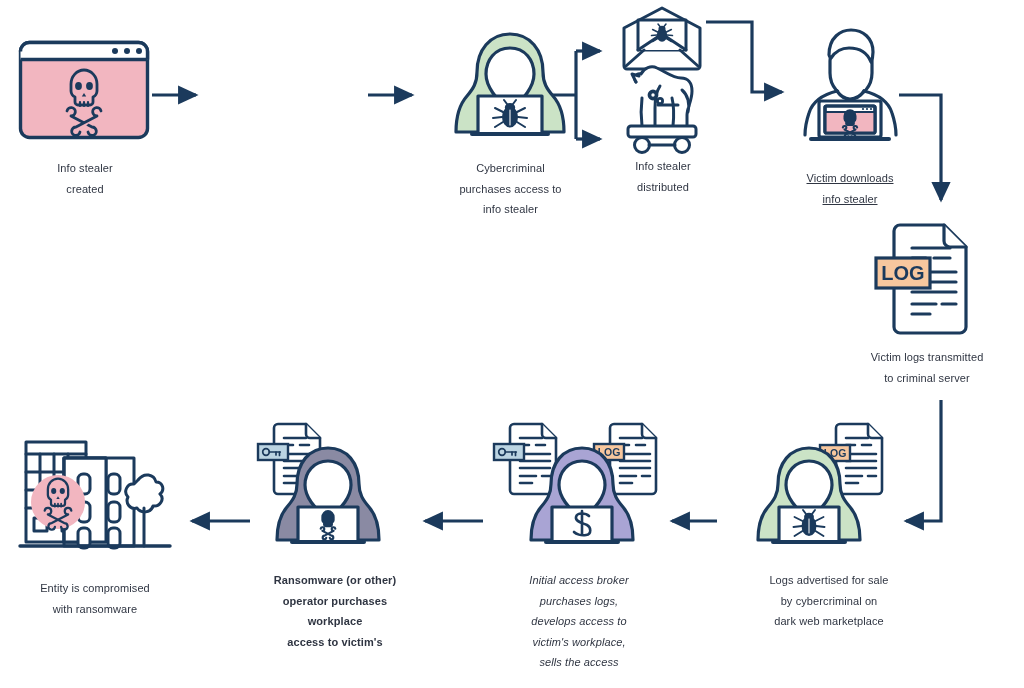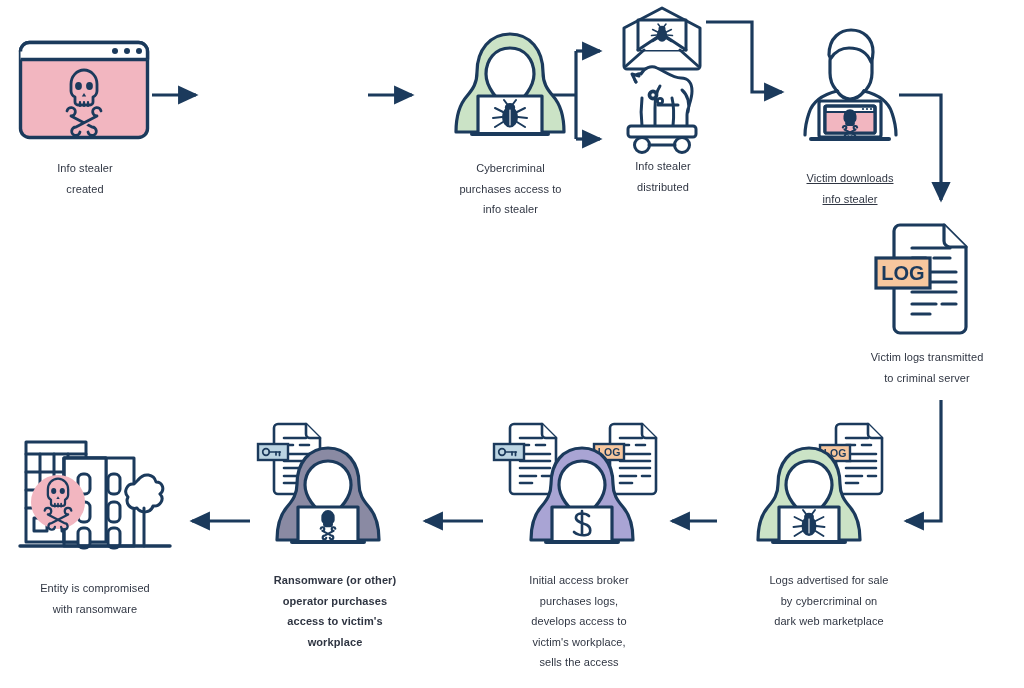--- a/index.html
+++ b/index.html
@@ -272,21 +272,21 @@
         <path d="M90,28 C71,28 59,43 59,64 C59,74 55,80 49,87 C42,95 39,107 39,120 h102 c0,-13 -3,-25 -10,-33 c-6,-7 -10,-13 -10,-23 C121,43 109,28 90,28 z" fill="#A9A4D4"></path>
         <path d="M90,41 C76,41 67,52 67,65 c0,11 9,24 23,33 c14,-9 23,-22 23,-33 C113,52 104,41 90,41 z" fill="#FFFFFF"></path>
         <rect x="60" y="87" width="60" height="35" fill="#FFFFFF"></rect>
         <path d="M54,122 h72" stroke-width="4"></path>
       </g>
       <g transform="translate(90,104)" stroke="#1B3A5C" stroke-width="2.6" fill="none" stroke-linecap="round" stroke-linejoin="round">
         <path d="M7,-8 c-3,-3 -12,-4 -13,1 c-1,5 7,6 11,8 c4,2 5,9 -1,10 c-5,1 -10,-1 -12,-3"></path>
         <path d="M0,-13 v23"></path>
       </g>
     </svg>
-    <div class="label" style="left:-8px;top:150px;width:190px;">
+    <div class="label" style="left:-8px;top:150px;width:190px;font-style:italic;">
       <div>Initial access broker</div>
       <div>purchases logs,</div>
       <div>develops access to</div>
       <div>victim's workplace,</div>
       <div>sells the access</div>
     </div>
   </div>
 
   <div class="node" style="left:258px;top:420px;">
     <svg width="150" height="140" viewBox="0 0 150 140">
@@ -314,22 +314,22 @@
       </g>
       <g transform="translate(70,104) scale(0.43)" stroke="#1B3A5C" stroke-width="5" fill="#1B3A5C" stroke-linecap="round" stroke-linejoin="round">
         <path d="M-13,-16 a13,14 0 0 1 26,0 v7 a7,7 0 0 1 -4,6 l0,5 a3,3 0 0 1 -3,3 h-12 a3,3 0 0 1 -3,-3 l0,-5 a7,7 0 0 1 -4,-6 z"></path>
         <path d="M-17,11 a4.2,4.2 0 1 1 4,5 l21,11 a4.2,4.2 0 1 1 -4,5" fill="none"></path>
         <path d="M17,11 a4.2,4.2 0 1 0 -4,5 l-21,11 a4.2,4.2 0 1 0 4,5" fill="none"></path>
       </g>
     </svg>
     <div class="label" style="left:-28px;top:150px;width:210px;font-weight:bold;">
       <div>Ransomware (or other)</div>
       <div>operator purchases</div>
+      <div>workplace</div>
       <div>access to victim's</div>
-      <div>workplace</div>
     </div>
   </div>
 
   <div class="node" style="left:14px;top:428px;">
     <svg width="165" height="128" viewBox="0 0 165 128">
       <g stroke="#1B3A5C" stroke-width="3" fill="#FFFFFF" stroke-linecap="round" stroke-linejoin="round">
 
         <path d="M12,14 h60 v100 h-60 z"></path>
         <path d="M12,26 h60 M12,44 h60 M12,62 h60 M12,80 h60"></path>
         <path d="M26,26 v18 M40,26 v18 M54,26 v18"></path>

